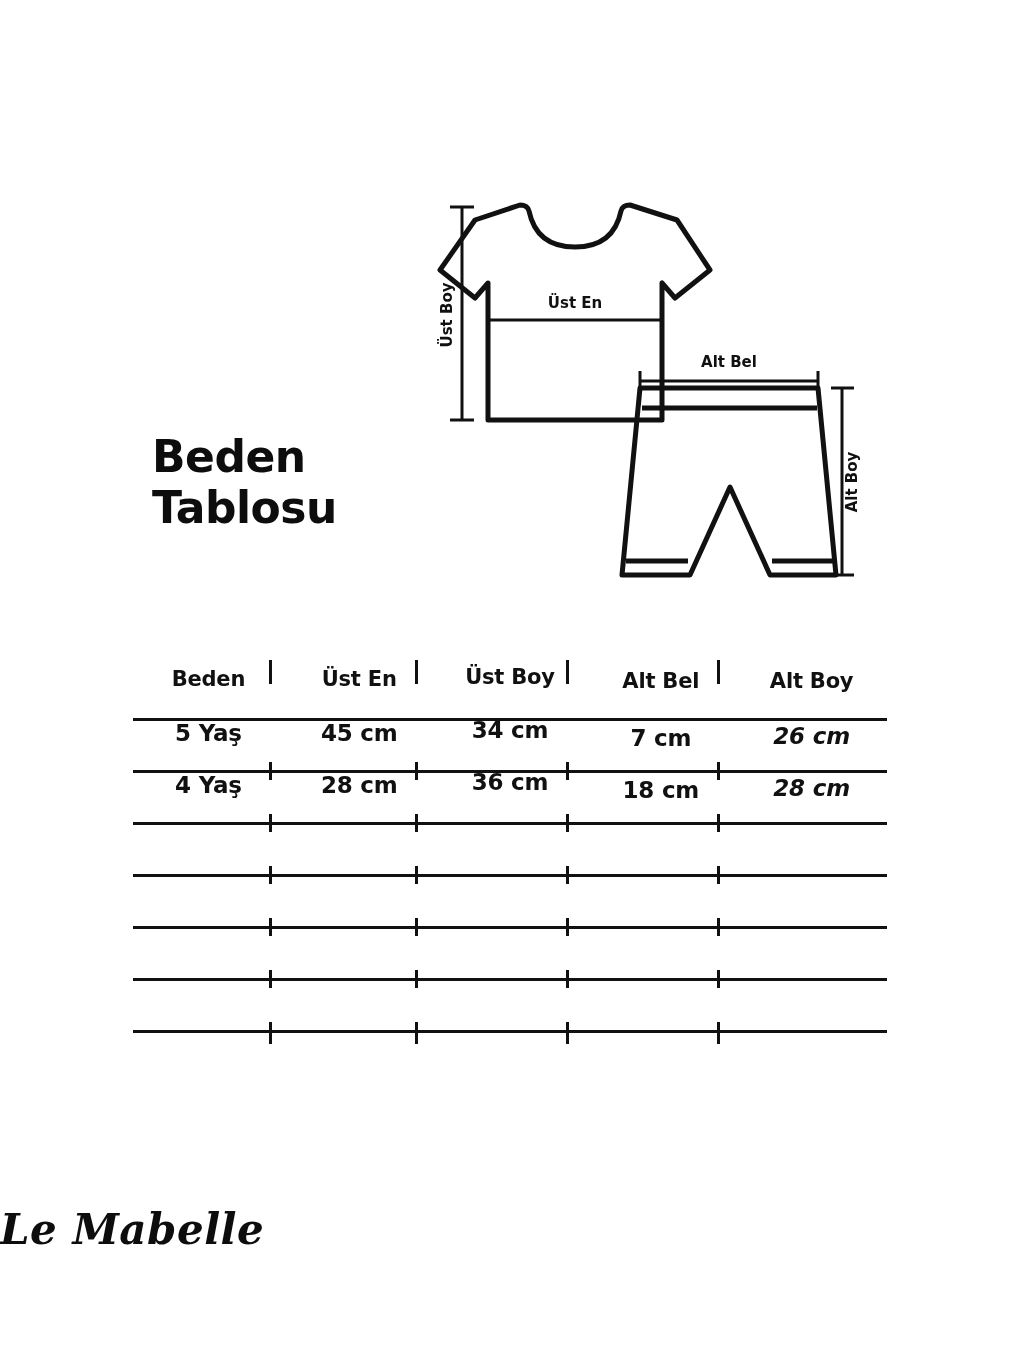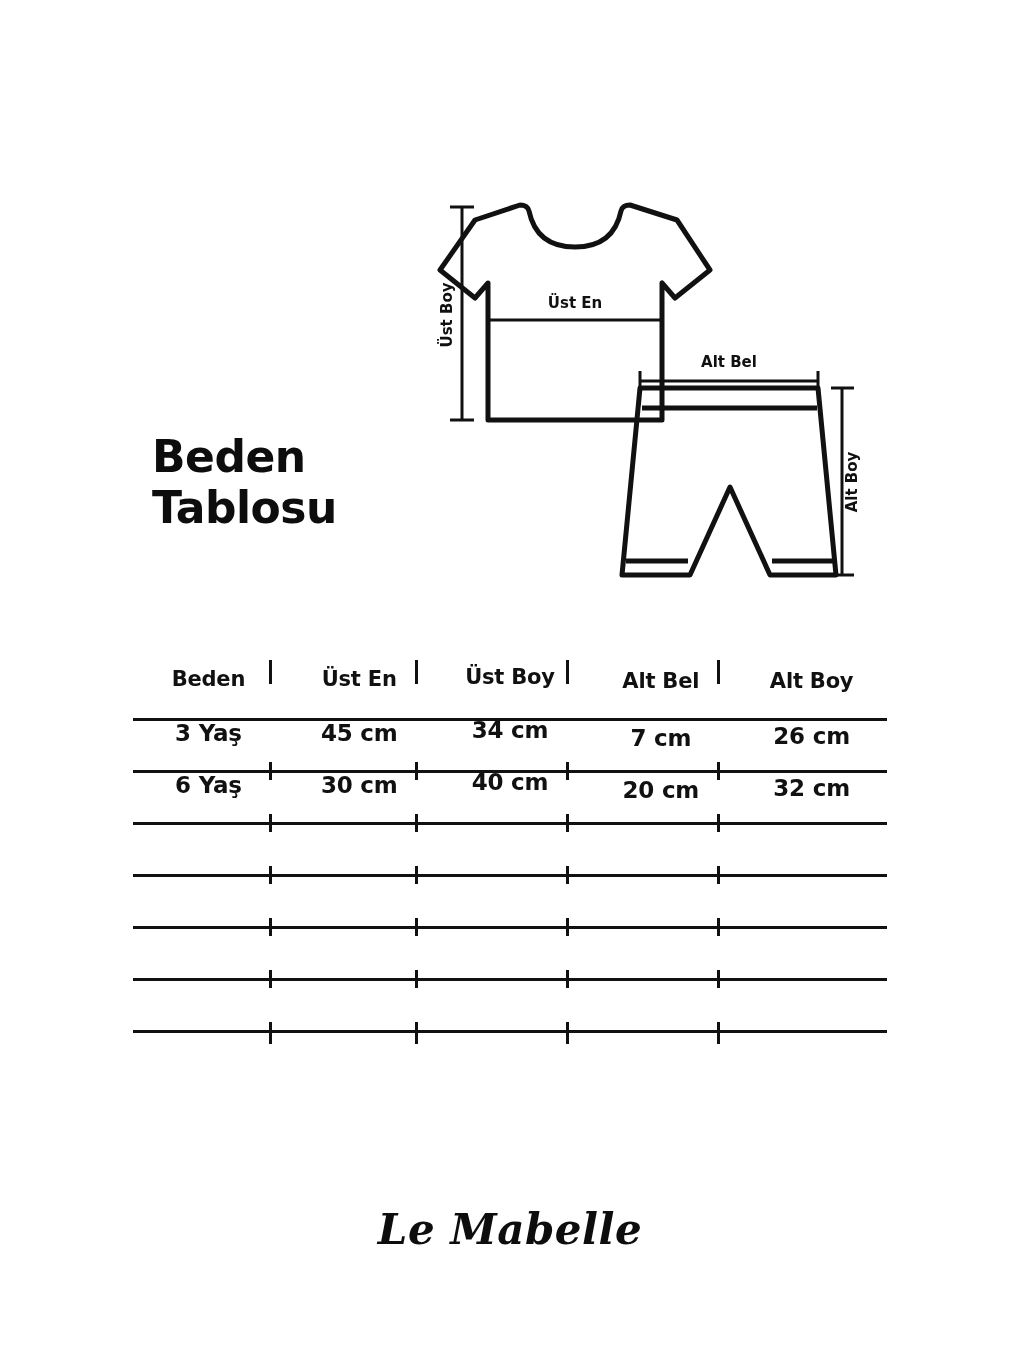--- a/index.html
+++ b/index.html
@@ -72,21 +72,21 @@
   }
   table.size-table td {
     font-size: 23px;
     letter-spacing: -0.2px;
   }
   
   table.size-table td.c0 { position: relative; top: -3px; }
   table.size-table td.c1 { position: relative; top: -3px; }
   table.size-table td.c2 { position: relative; top: -6px; }
   table.size-table td.c3 { position: relative; top: 2px; }
-  table.size-table td.c4 { position: relative; top: 0px; }
+  table.size-table td.c4 { position: relative; top: 0px; font-style: italic; }
 
   table.size-table th.c2 { position: relative; top: -2px; }
   table.size-table th.c3 { position: relative; top: 2px; }
   table.size-table th.c4 { position: relative; top: 2px; }
 
   
   .rules { position: absolute; inset: 0; pointer-events: none; }
   .rule {
     position: absolute;
     height: 3px;
@@ -97,21 +97,20 @@
     width: 3px;
     background: #111111;
   }
 
   
   .logo {
     position: absolute;
     left: 0;
     right: 0;
     top: 1205px;
-    text-align: center;
     font-family: "DejaVu Serif", serif;
     font-size: 42px;
     font-weight: 700;
     font-style: italic;
     letter-spacing: 0.5px;
     color: #0d0d0d;
   }
 </style>
 </head>
 <body>
@@ -171,32 +170,32 @@
         <tr>
           <th class="c0">Beden</th>
           <th class="c1">Üst En</th>
           <th class="c2">Üst Boy</th>
           <th class="c3">Alt Bel</th>
           <th class="c4">Alt Boy</th>
         </tr>
       </thead>
       <tbody>
         <tr>
-          <td class="c0">3 Yaş</td>
+          <td class="c0">5 Yaş</td>
           <td class="c1">45 cm</td>
           <td class="c2">34 cm</td>
           <td class="c3">7 cm</td>
           <td class="c4">26 cm</td>
         </tr>
         <tr>
-          <td class="c0">6 Yaş</td>
-          <td class="c1">30 cm</td>
-          <td class="c2">40 cm</td>
-          <td class="c3">20 cm</td>
-          <td class="c4">32 cm</td>
+          <td class="c0">4 Yaş</td>
+          <td class="c1">28 cm</td>
+          <td class="c2">36 cm</td>
+          <td class="c3">18 cm</td>
+          <td class="c4">28 cm</td>
         </tr>
       </tbody>
     </table>
   </div>
 
   <div class="rules">
 
     <div class="rule" style="left:133px; top:718px; width:754px;"></div>
     <div class="rule" style="left:133px; top:770px; width:754px;"></div>
     <div class="rule" style="left:133px; top:822px; width:754px;"></div>

